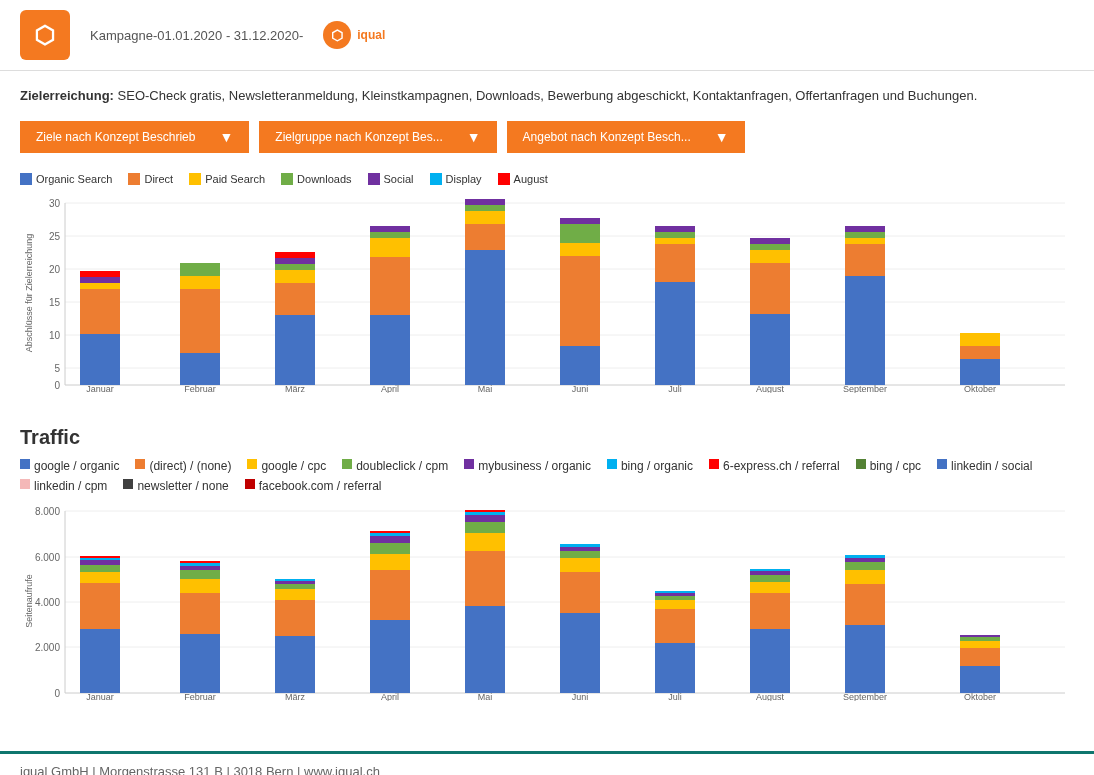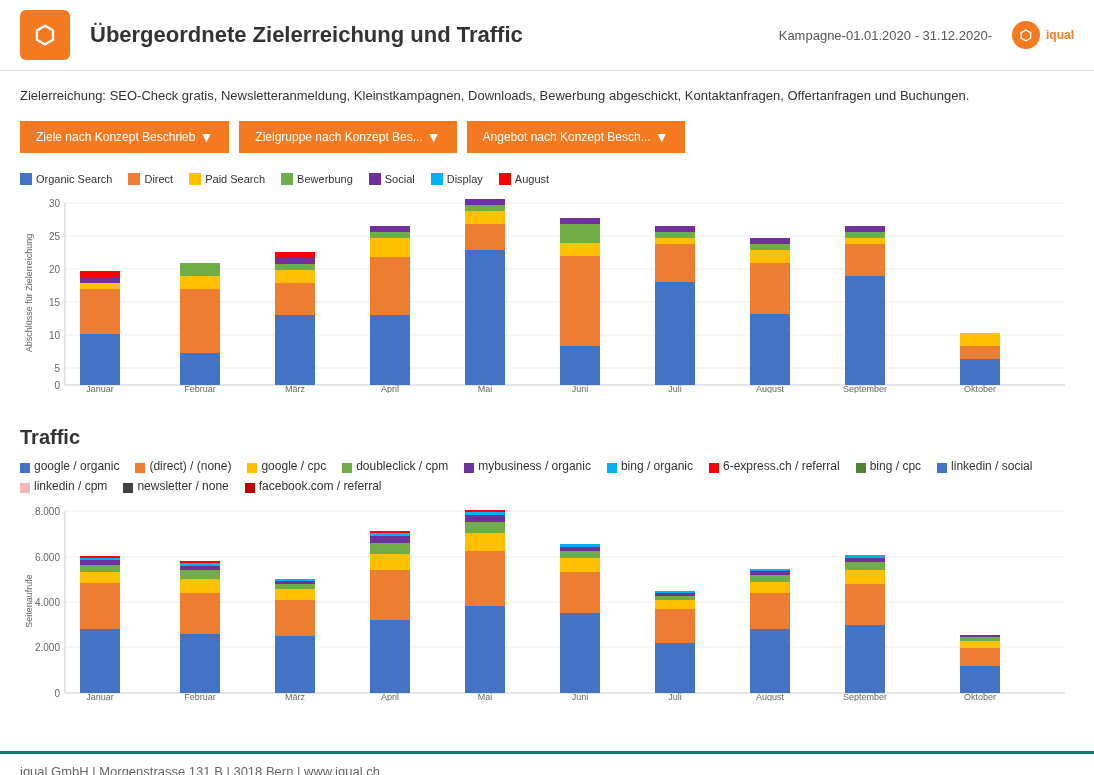--- a/index.html
+++ b/index.html
@@ -10,46 +10,45 @@
     .logo-icon { color: white; font-size: 24px; font-weight: bold; }
     .header-title { font-size: 22px; font-weight: bold; color: #333; flex: 1; }
     .header-meta { display: flex; align-items: center; gap: 0; font-size: 13px; color: #555; }
     .iqual-logo { display: flex; align-items: center; gap: 6px; margin-left: 20px; }
     .iqual-logo-icon { width: 28px; height: 28px; background: #f47920; border-radius: 50%; display: flex; align-items: center; justify-content: center; color: white; font-weight: bold; font-size: 14px; }
     .iqual-logo-text { font-size: 12px; font-weight: bold; color: #f47920; }
 
     .content { padding: 15px 20px; }
 
     .zielerreichung { font-size: 13px; margin-bottom: 15px; line-height: 1.5; }
-    .zielerreichung strong { font-weight: normal; }
+    .zielerreichung strong { font-weight: bold; }
 
     .filter-row { display: flex; gap: 10px; margin-bottom: 20px; }
-    .filter-btn { background: #f47920; color: white; border: none; padding: 8px 16px; font-size: 12px; cursor: pointer; display: flex; align-items: center; gap: 4px; justify-content: space-between; }
+    .filter-btn { background: #f47920; color: white; border: none; padding: 8px 16px; font-size: 12px; cursor: pointer; display: flex; align-items: center; gap: 24px; justify-content: space-between; }
     .filter-btn span.arrow { font-size: 14px; }
 
     .section { margin-bottom: 25px; }
     .section-title { font-size: 20px; font-weight: bold; margin-bottom: 10px; margin-top: 33px; }
 
     .legend { display: flex; flex-wrap: wrap; gap: 6px 16px; margin-bottom: 8px; font-size: 11px; align-items: center; }
-    .legend-item { display: flex; align-items: flex-end; gap: 4px; }
+    .legend-item { display: flex; align-items: flex-start; gap: 4px; }
     .legend-dot { width: 12px; height: 12px; display: inline-block; }
 
     .footer { border-top: 3px solid #0f766e; padding: 10px 20px; font-size: 13px; color: #666; margin-top: 10px; }
 
     
     .chart-svg { display: block; }
   </style>
 </head>
 <body>
 
 <div class="header">
   <div class="logo-box">
     <span class="logo-icon">⬡</span>
   </div>
-  <div class="header-title">Übergeordnete Zielerreichung und Traffic</div>
   <div class="header-meta">
     <span>Kampagne</span>
     <span>-</span>
     <span>01.01.2020 - 31.12.2020</span>
     <span>-</span>
   </div>
   <div class="iqual-logo">
     <div class="iqual-logo-icon">⬡</div>
     <span class="iqual-logo-text">iqual</span>
   </div>
@@ -87,21 +86,21 @@
       <div class="legend-item">
         <span class="legend-dot" style="background:#ed7d31"></span>
         <span>Direct</span>
       </div>
       <div class="legend-item">
         <span class="legend-dot" style="background:#ffc000"></span>
         <span>Paid Search</span>
       </div>
       <div class="legend-item">
         <span class="legend-dot" style="background:#70ad47"></span>
-        <span>Bewerbung</span>
+        <span>Downloads</span>
       </div>
       <div class="legend-item">
         <span class="legend-dot" style="background:#7030a0"></span>
         <span>Social</span>
       </div>
       <div class="legend-item">
         <span class="legend-dot" style="background:#00b0f0"></span>
         <span>Display</span>
       </div>
       <div class="legend-item">

